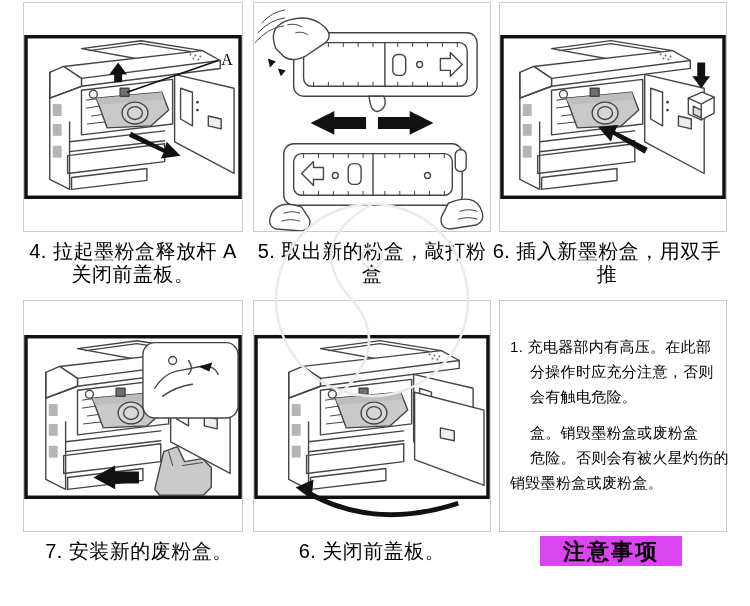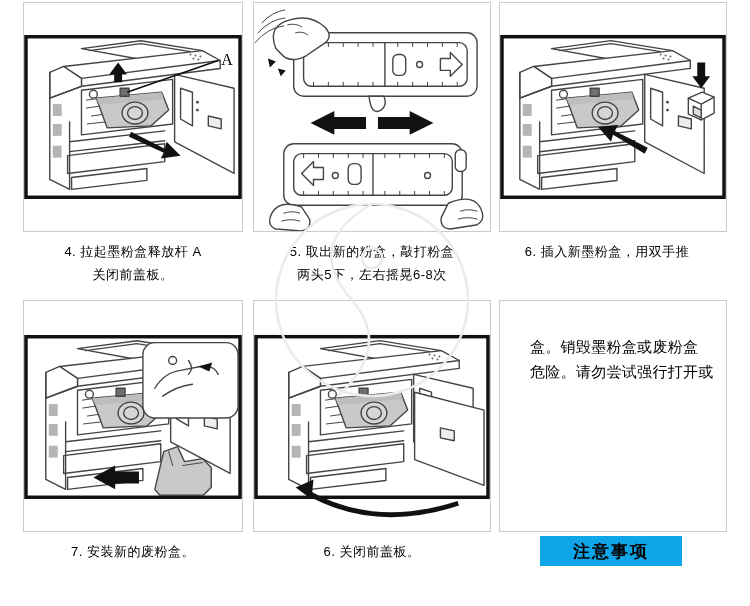--- a/index.html
+++ b/index.html
@@ -5,33 +5,33 @@
   html,body{margin:0;padding:0;background:#fff;}
   .page{
     position:relative;width:750px;height:606px;background:#fff;overflow:hidden;
     font-family:"Liberation Sans","DejaVu Sans",sans-serif;color:#000;
   }
   .panel{
     position:absolute;background:#fff;border:1px solid #ccc;box-sizing:border-box;
   }
   .panel svg{display:block;width:100%;height:100%;}
   .cap{
-    position:absolute;text-align:center;font-size:13px;line-height:23px;color:#000;
+    position:absolute;text-align:center;font-size:20px;line-height:23px;color:#000;
     letter-spacing:.5px;
   }
   .warn-body{
     padding:33px 6px 0 10px;font-size:15px;line-height:25px;letter-spacing:.3px;
   }
   .warn-item{margin-bottom:11px;}
   .wline{white-space:nowrap;}
   .wline.indent{padding-left:20px;}
   .notice-btn{
     position:absolute;left:540px;top:536px;width:142px;height:30px;
-    background:#0ea5e9;border:none;text-align:center;line-height:30px;
-    font-size:17px;font-weight:bold;letter-spacing:2px;color:#000;
+    background:#d946ef;border:none;text-align:center;line-height:30px;
+    font-size:22px;font-weight:bold;letter-spacing:2px;color:#000;
     font-family:"Liberation Sans","DejaVu Sans",sans-serif;cursor:pointer;
   }
   .watermark{
     position:absolute;left:0;top:0;width:750px;height:606px;pointer-events:none;
   }
   .lineart{stroke:#444;stroke-width:1.4;stroke-linejoin:round;stroke-linecap:round;fill:#fff;}
   .thin{stroke-width:1;fill:none;}
   .nofill{fill:none;}
   .blk{fill:#111;stroke:none;}
 </style>
@@ -156,21 +156,20 @@
       </g>
     </svg>
   </div>
 
   <div class="cap" style="left:10px;top:240px;width:246px">
     <div>4. 拉起墨粉盒释放杆 A</div>
     <div>关闭前盖板。</div>
   </div>
   <div class="cap" style="left:253px;top:240px;width:238px">
     <div>5. 取出新的粉盒，敲打粉盒</div>
-    <div>两头5下，左右摇晃6-8次</div>
   </div>
   <div class="cap" style="left:487px;top:240px;width:240px">
     <div>6. 插入新墨粉盒，用双手推</div>
   </div>
 
   <div class="panel" style="left:23px;top:300px;width:220px;height:232px">
     <svg viewBox="0 0 220 232">
       <rect x="2" y="36" width="216" height="162" fill="none" stroke="#111" stroke-width="3.5"></rect>
       <use href="#copier-base" x="-4" y="2" width="220" height="230"></use>
       <g class="lineart">
@@ -197,27 +196,33 @@
         <path d="M188,128 l14,3 v10 l-14,-3 z" fill="#eee"></path>
       </g>
       <path class="nofill" d="M206,204 Q120,232 52,192" stroke="#111" stroke-width="5"></path>
       <path class="blk" d="M60,180 l-18,8 16,12 z"></path>
     </svg>
   </div>
 
   <div class="panel" style="left:499px;top:300px;width:228px;height:232px">
     <div class="warn-body">
       <div class="warn-item">
+        <div class="wline">1. 充电器部内有高压。在此部</div>
+        <div class="wline indent">分操作时应充分注意，否则</div>
+        <div class="wline indent">会有触电危险。</div>
+      </div>
+      <div class="warn-item">
         <div class="wline indent">盒。销毁墨粉盒或废粉盒</div>
-        <div class="wline indent">危险。请勿尝试强行打开或</div>
+        <div class="wline indent">危险。否则会有被火星灼伤的</div>
+        <div class="wline">销毁墨粉盒或废粉盒。</div>
       </div>
     </div>
   </div>
 
-  <div class="cap" style="left:10px;top:540px;width:246px">7. 安装新的废粉盒。</div>
+  <div class="cap" style="left:16px;top:540px;width:246px">7. 安装新的废粉盒。</div>
   <div class="cap" style="left:253px;top:540px;width:238px">6. 关闭前盖板。</div>
 
   <button class="notice-btn">注意事项</button>
 
   <svg class="watermark" viewBox="0 0 750 606">
     <g fill="none" stroke="#ebebeb" stroke-width="2.5">
       <circle cx="372" cy="300" r="96"></circle>
       <path d="M372,204 q-70,40 -20,96 q40,46 -14,96"></path>
       <circle cx="372" cy="258" r="10"></circle>
     </g>

